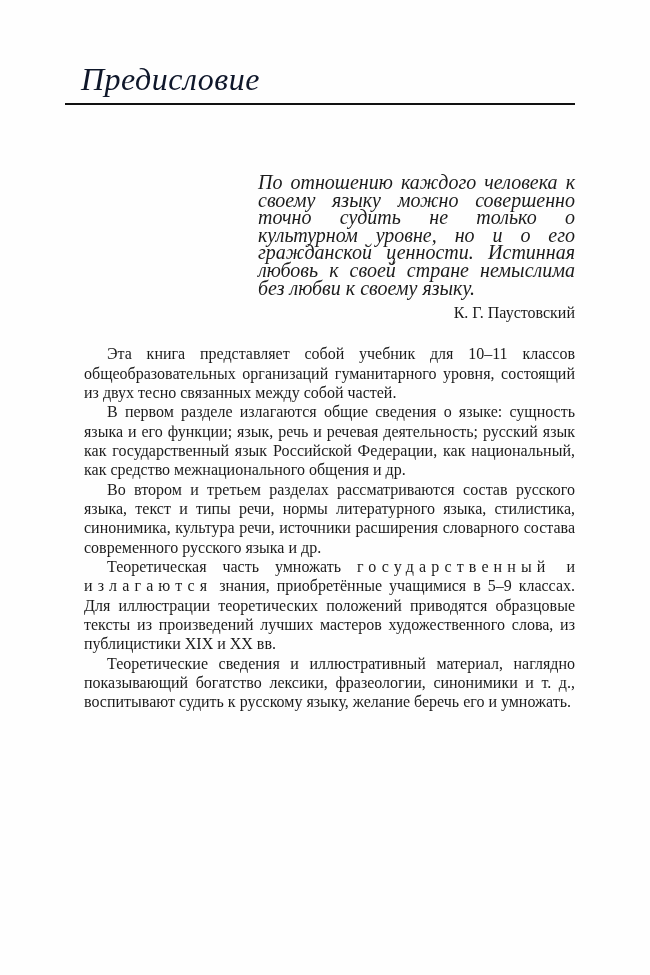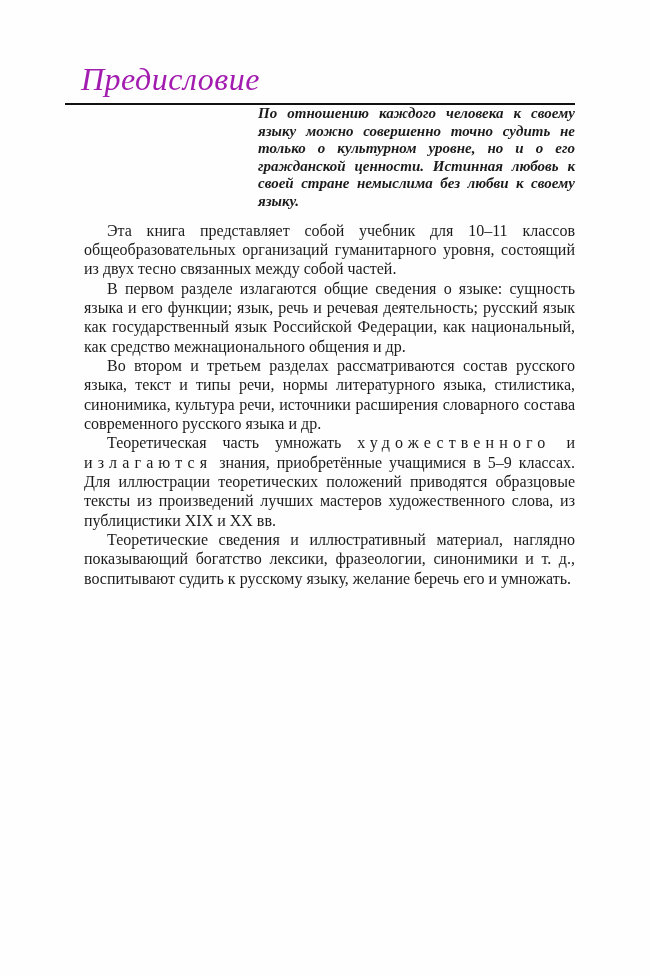--- a/index.html
+++ b/index.html
@@ -32,45 +32,46 @@
     border-bottom: 2px solid #111;
     padding-bottom: 5px;
   }
 
   .chapter-title {
     font-style: italic;
     font-weight: normal;
     font-size: 32px;
     line-height: 38px;
     padding-left: 16px;   
-    color: #a21caf;
+    color: #0f172a;
     letter-spacing: 0.5px;
     font-family: Liberation Serif, serif;
   }
 
   .epigraph {
     width: 317px;
     margin-left: auto;    
+    margin-top: 69px;
     font-style: italic;
-    font-weight: bold;
-    font-size: 15px;
+    font-weight: normal;
+    font-size: 20px;
     line-height: 17.6px;
     text-align: justify;
     hyphens: auto;
   }
 
   .attribution {
     margin-top: 6px;
     text-align: right;
     font-size: 16px;
     line-height: 19px;
   }
 
   .body-text {
-    margin-top: 10px;
+    margin-top: 22px;
   }
 
   .body-text p {
     font-size: 16px;
     line-height: 19.35px;
     text-align: justify;
     text-indent: 23px;
     hyphens: auto;
   }
 
@@ -83,23 +84,24 @@
 
 <div class="page">
   <div class="content">
 
     <div class="chapter-header">
       <h1 class="chapter-title">Предисловие</h1>
     </div>
 
     <div class="epigraph">По отношению каждого человека к своему языку можно совершенно точно судить не только о культурном уровне, но и о его гражданской ценности. Истинная любовь к своей стране немыслима без любви к своему языку.</div>
 
+    <div class="attribution">К. Г. Паустовский</div>
 
     <div class="body-text" id="body-text">
         <p><span>Эта книга представляет собой учебник для 10–11 классов общеобразовательных организаций гуманитарного уровня, состоящий из двух тесно связанных между собой частей.</span></p>
         <p><span>В первом разделе излагаются общие сведения о языке: сущность языка и его функции; язык, речь и речевая деятельность; русский язык как государственный язык Российской Федерации, как национальный, как средство межнационального общения и др.</span></p>
         <p><span>Во втором и третьем разделах рассматриваются состав русского языка, текст и типы речи, нормы литературного языка, стилистика, синонимика, культура речи, источники расширения словарного состава современного русского языка и др.</span></p>
-        <p><span>Теоретическая часть умножать </span><span class="seg-spaced">художественного</span><span> и </span><span class="seg-spaced">излагаются</span><span> знания, приобретённые учащимися в 5–9 классах. Для иллюстрации теоретических положений приводятся образцовые тексты из произведений лучших мастеров художественного слова, из публицистики XIX и XX вв.</span></p>
+        <p><span>Теоретическая часть умножать </span><span class="seg-spaced">государственный</span><span> и </span><span class="seg-spaced">излагаются</span><span> знания, приобретённые учащимися в 5–9 классах. Для иллюстрации теоретических положений приводятся образцовые тексты из произведений лучших мастеров художественного слова, из публицистики XIX и XX вв.</span></p>
         <p><span>Теоретические сведения и иллюстративный материал, наглядно показывающий богатство лексики, фразеологии, синонимики и т. д., воспитывают судить к русскому языку, желание беречь его и умножать.</span></p>
       </div>
 
   </div>
 </div>
 
 </body></html>

